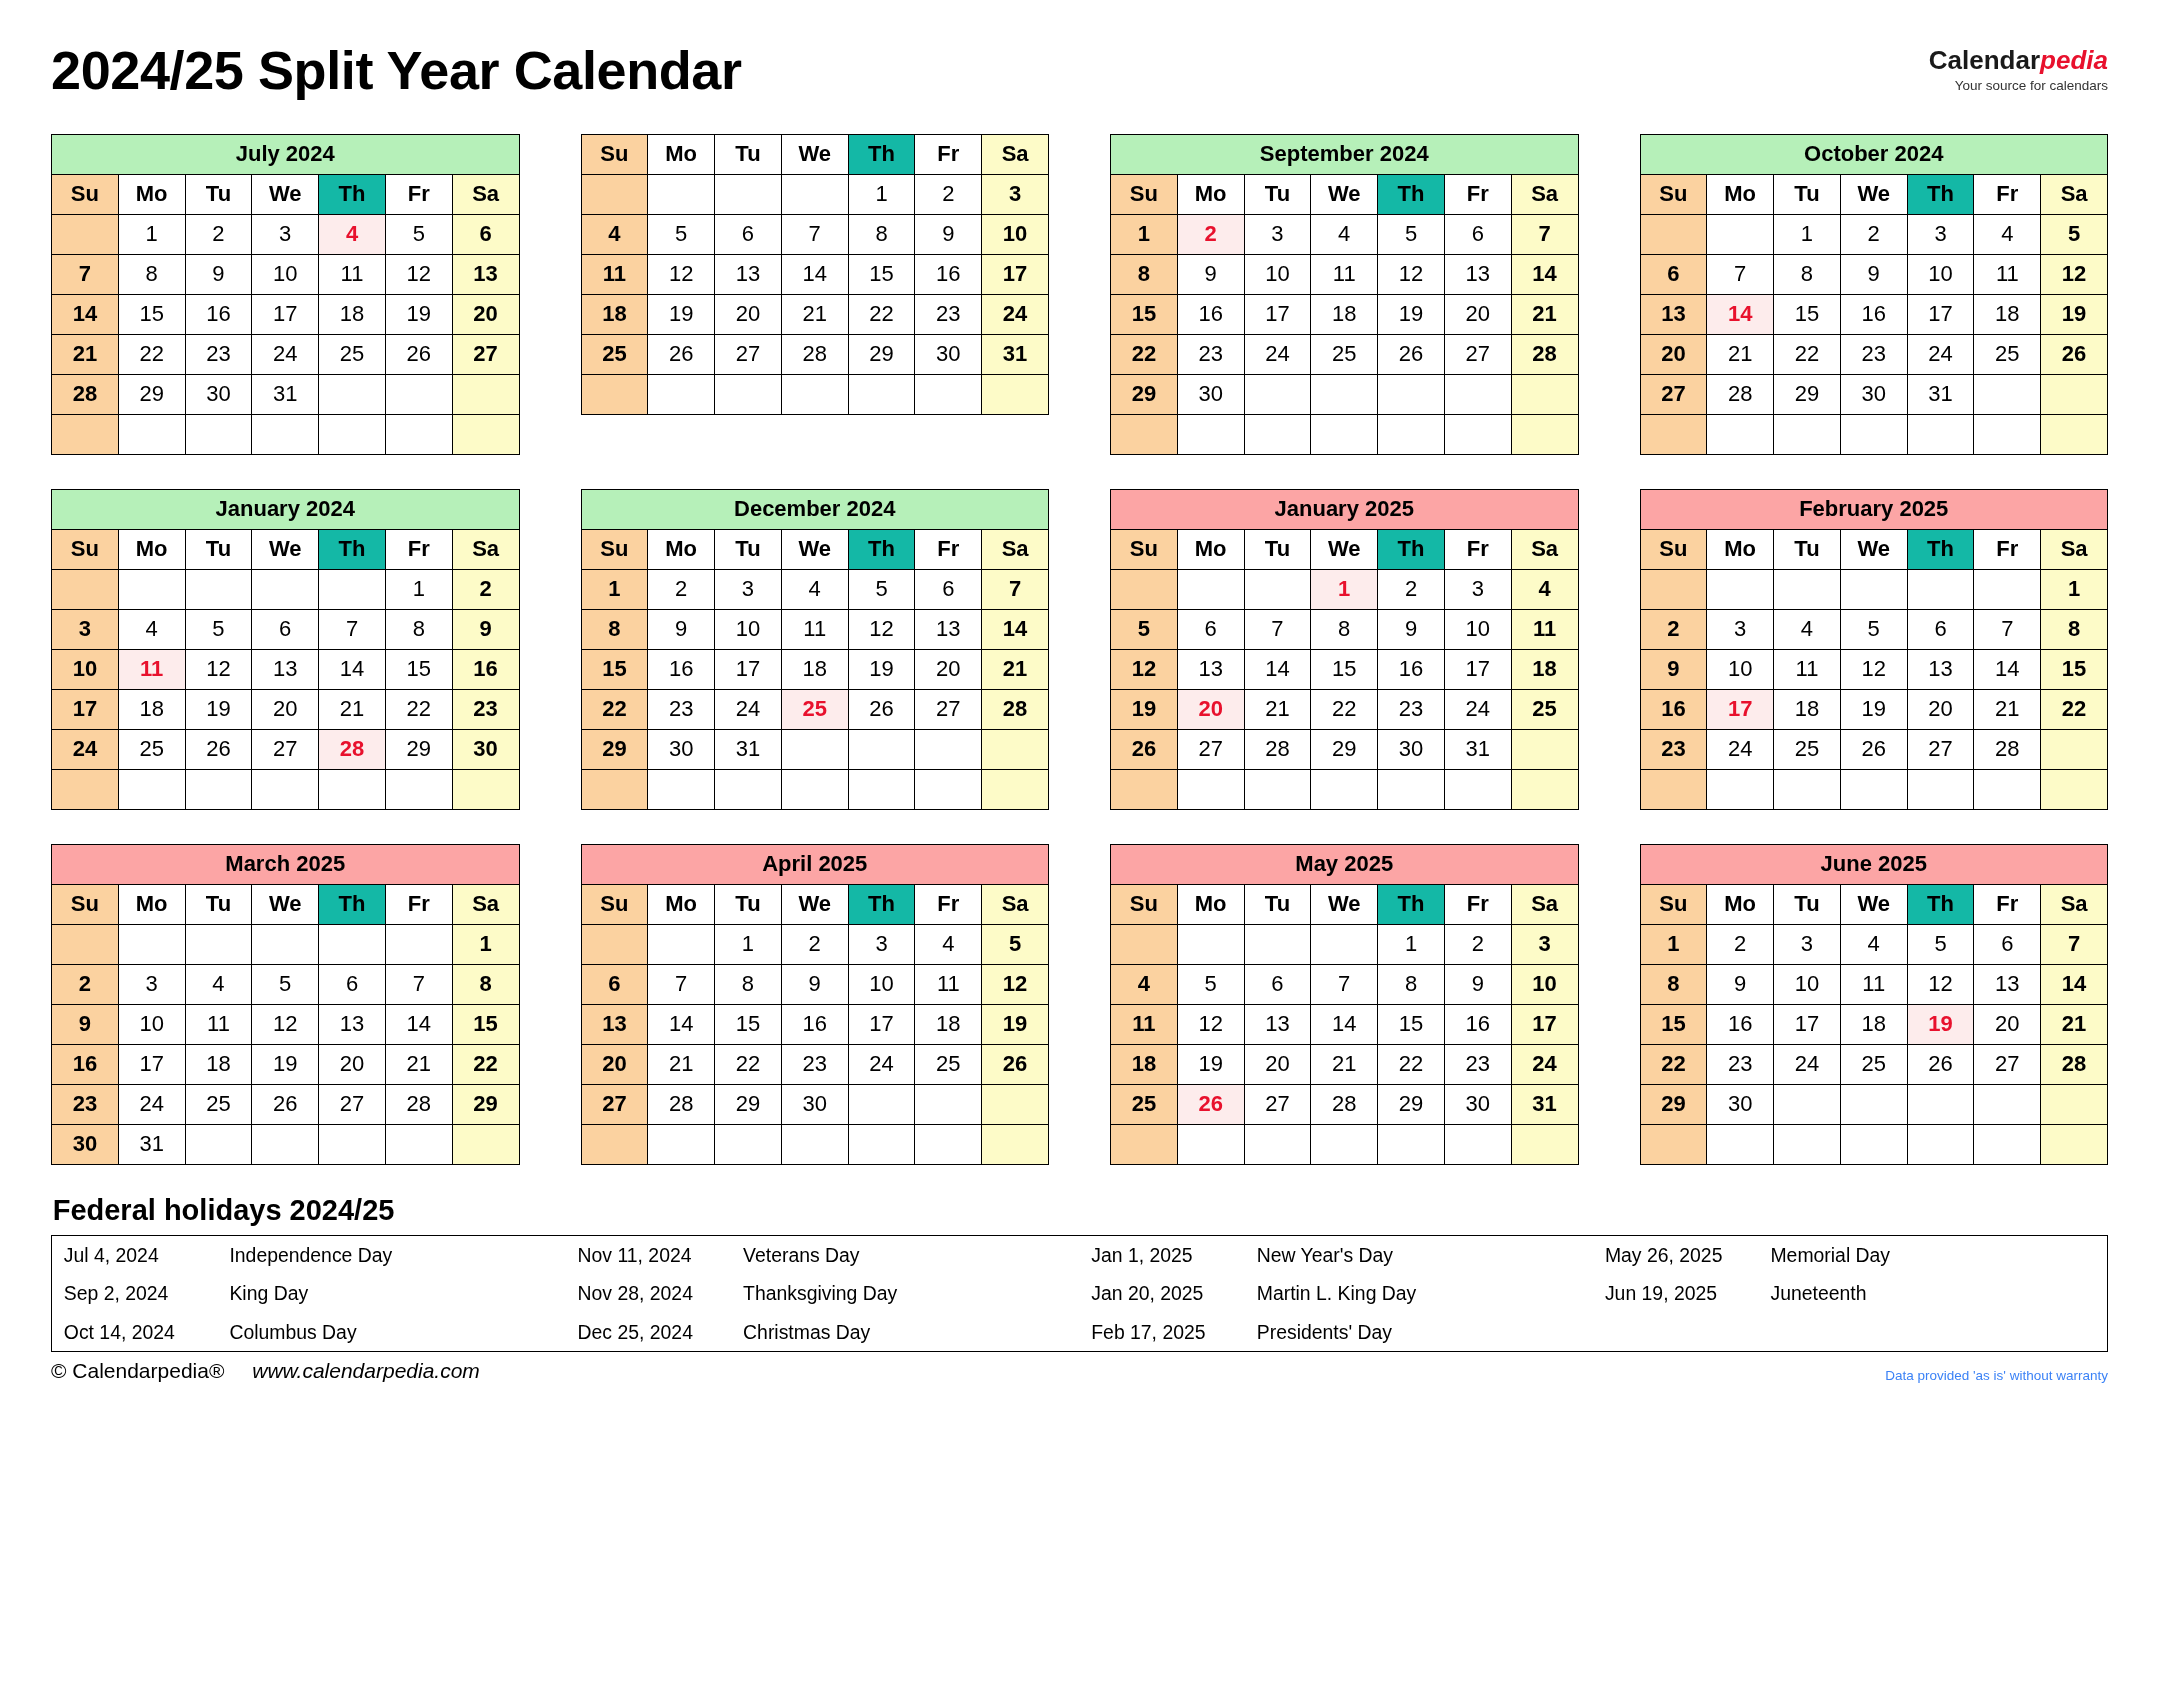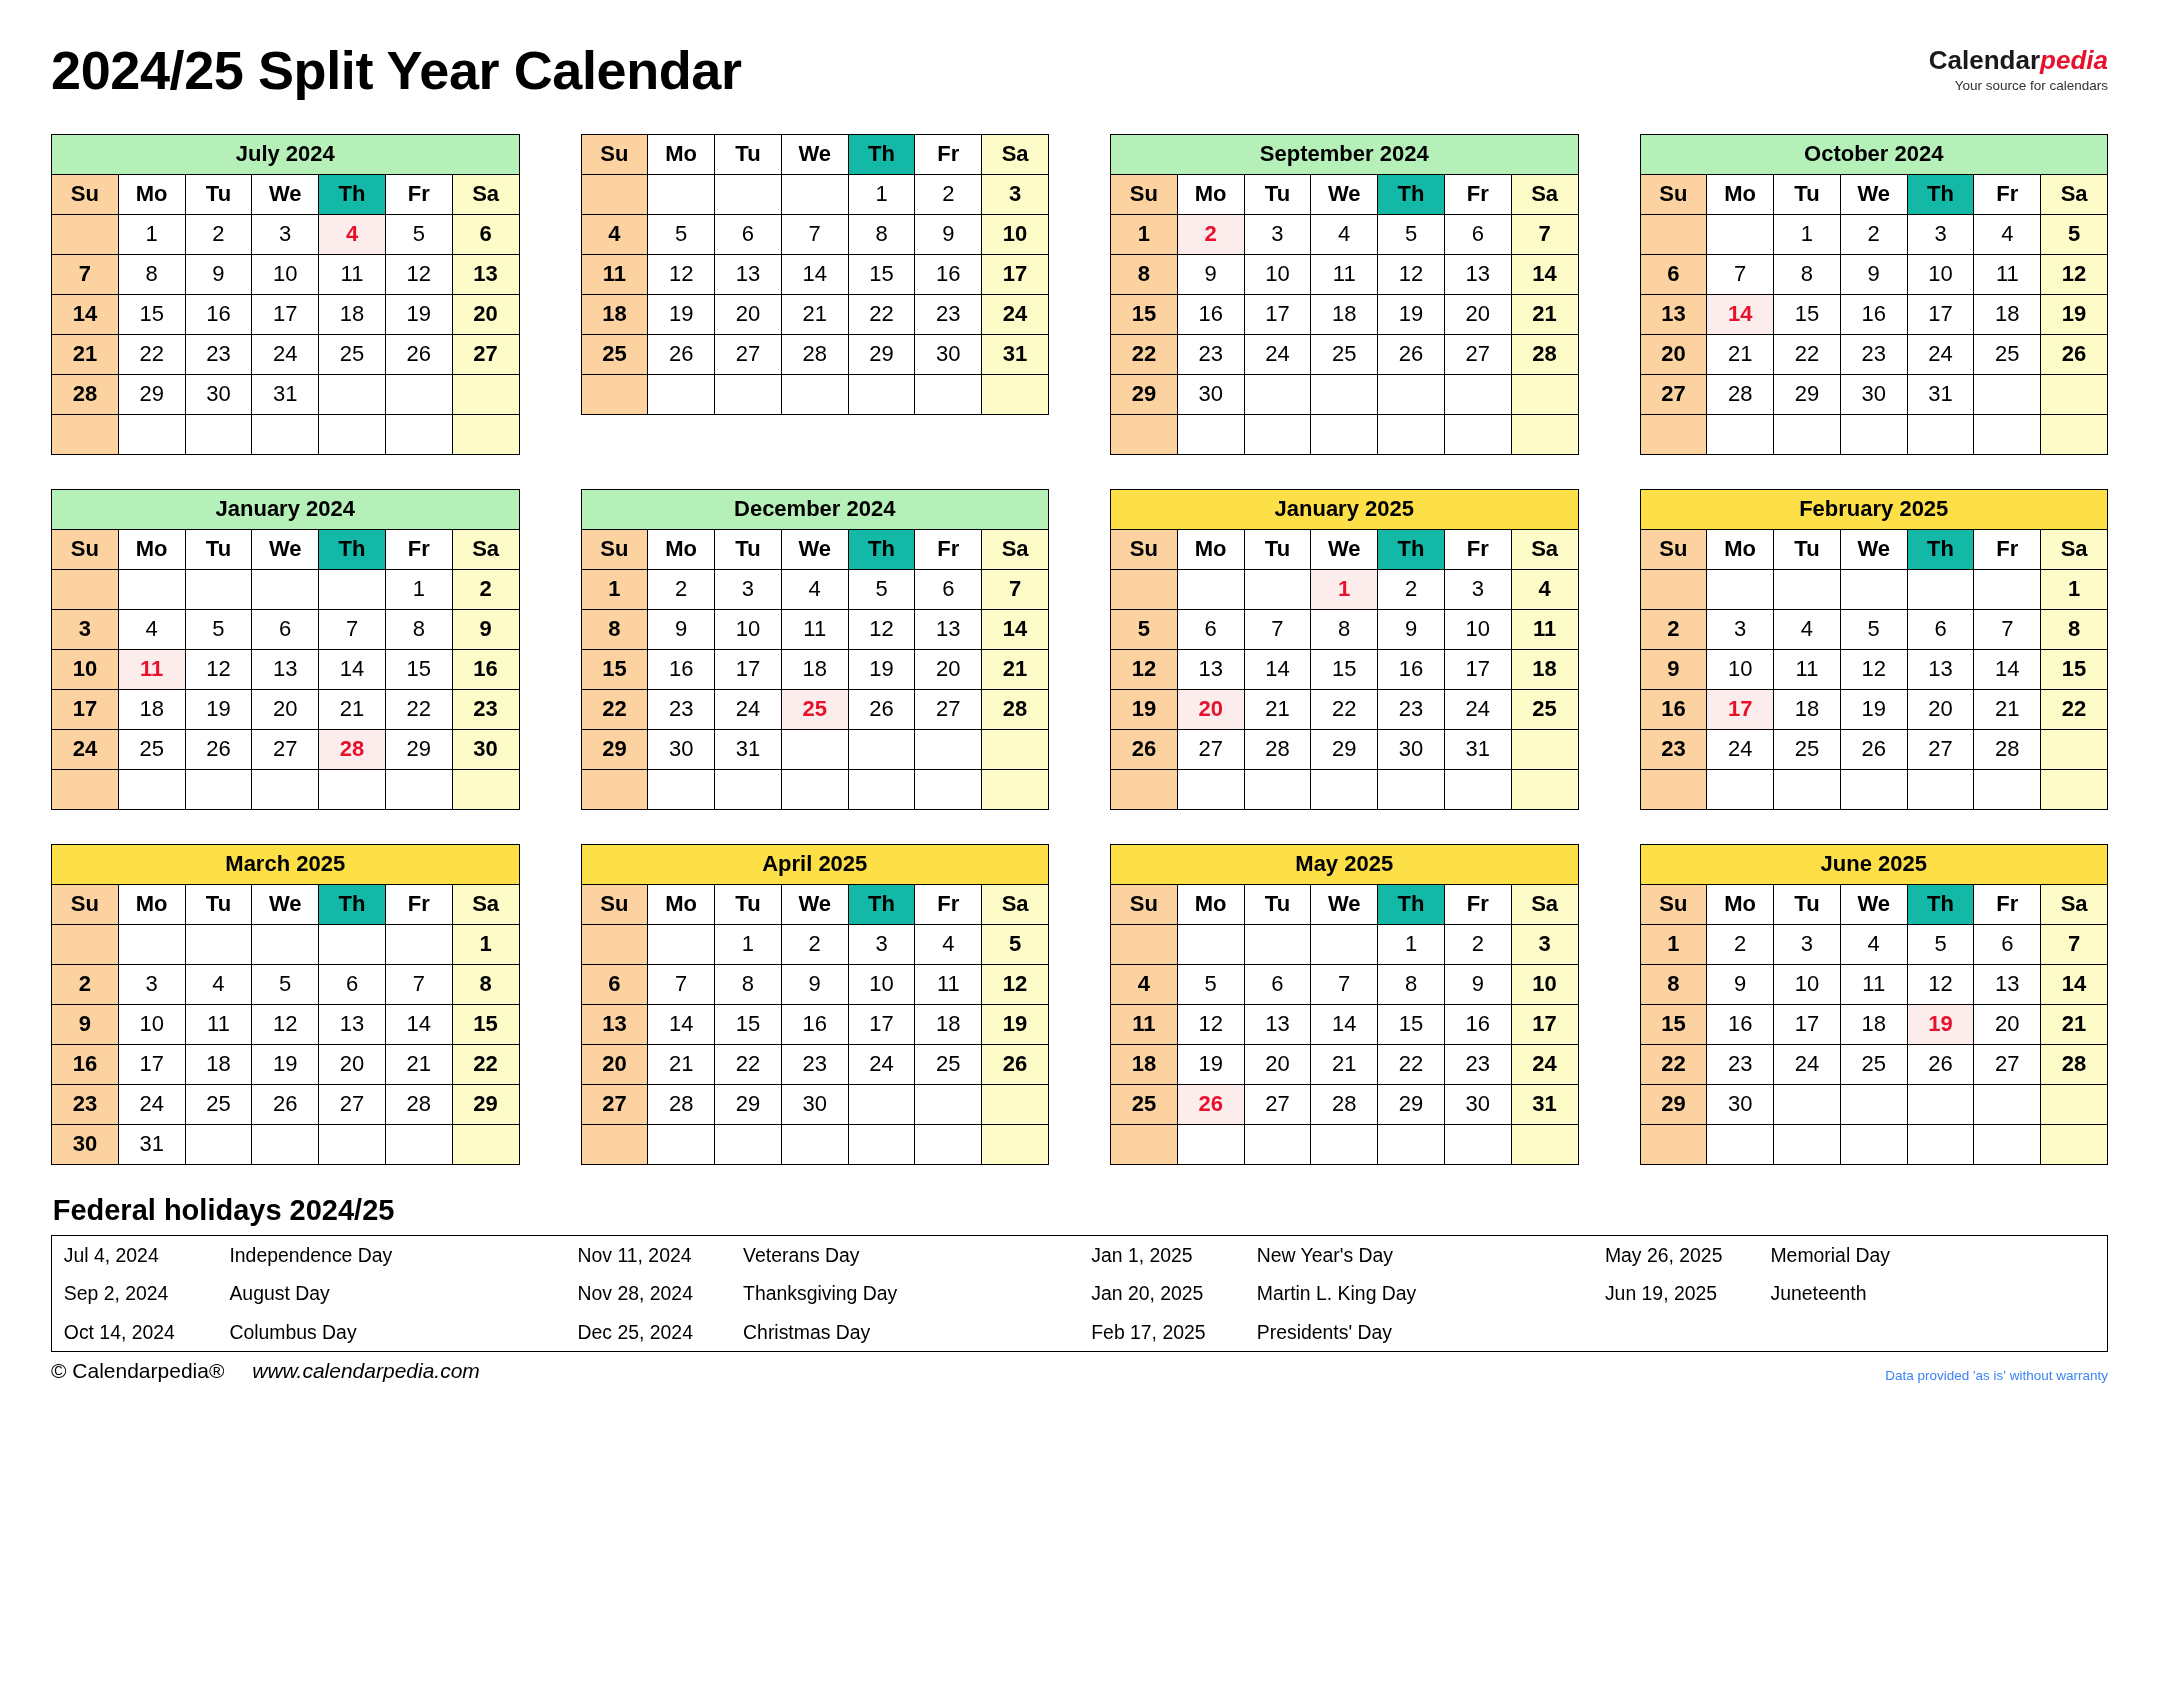--- a/index.html
+++ b/index.html
@@ -80,21 +80,21 @@
     height: 39px;
     padding: 0;
   }
   .month-title {
     font-size: 28px;
     font-weight: bold;
     height: 47px;
     letter-spacing: 0px;
   }
   .title-green { background: #b6f0b9; }
-  .title-blue  { background: #fde047; }
+  .title-blue  { background: #fca5a5; }
   th.dow {
     font-size: 20px;
     font-weight: bold;
     height: 35px;
     background: #ffffff;
   }
   th.dow.sun { background: #fbd2a0; }
   th.dow.sat { background: #fdfbc8; }
   th.dow.thu { background: #14b8a6; }
   td.day { background: #ffffff; }
@@ -1048,21 +1048,21 @@
             <td class="name">Independence Day</td>
             <td class="date">Nov 11, 2024</td>
             <td class="name">Veterans Day</td>
             <td class="date">Jan 1, 2025</td>
             <td class="name">New Year's Day</td>
             <td class="date">May 26, 2025</td>
             <td class="name">Memorial Day</td>
           </tr>
           <tr>
             <td class="date">Sep 2, 2024</td>
-            <td class="name">August Day</td>
+            <td class="name">King Day</td>
             <td class="date">Nov 28, 2024</td>
             <td class="name">Thanksgiving Day</td>
             <td class="date">Jan 20, 2025</td>
             <td class="name">Martin L. King Day</td>
             <td class="date">Jun 19, 2025</td>
             <td class="name">Juneteenth</td>
           </tr>
           <tr>
             <td class="date">Oct 14, 2024</td>
             <td class="name">Columbus Day</td>

